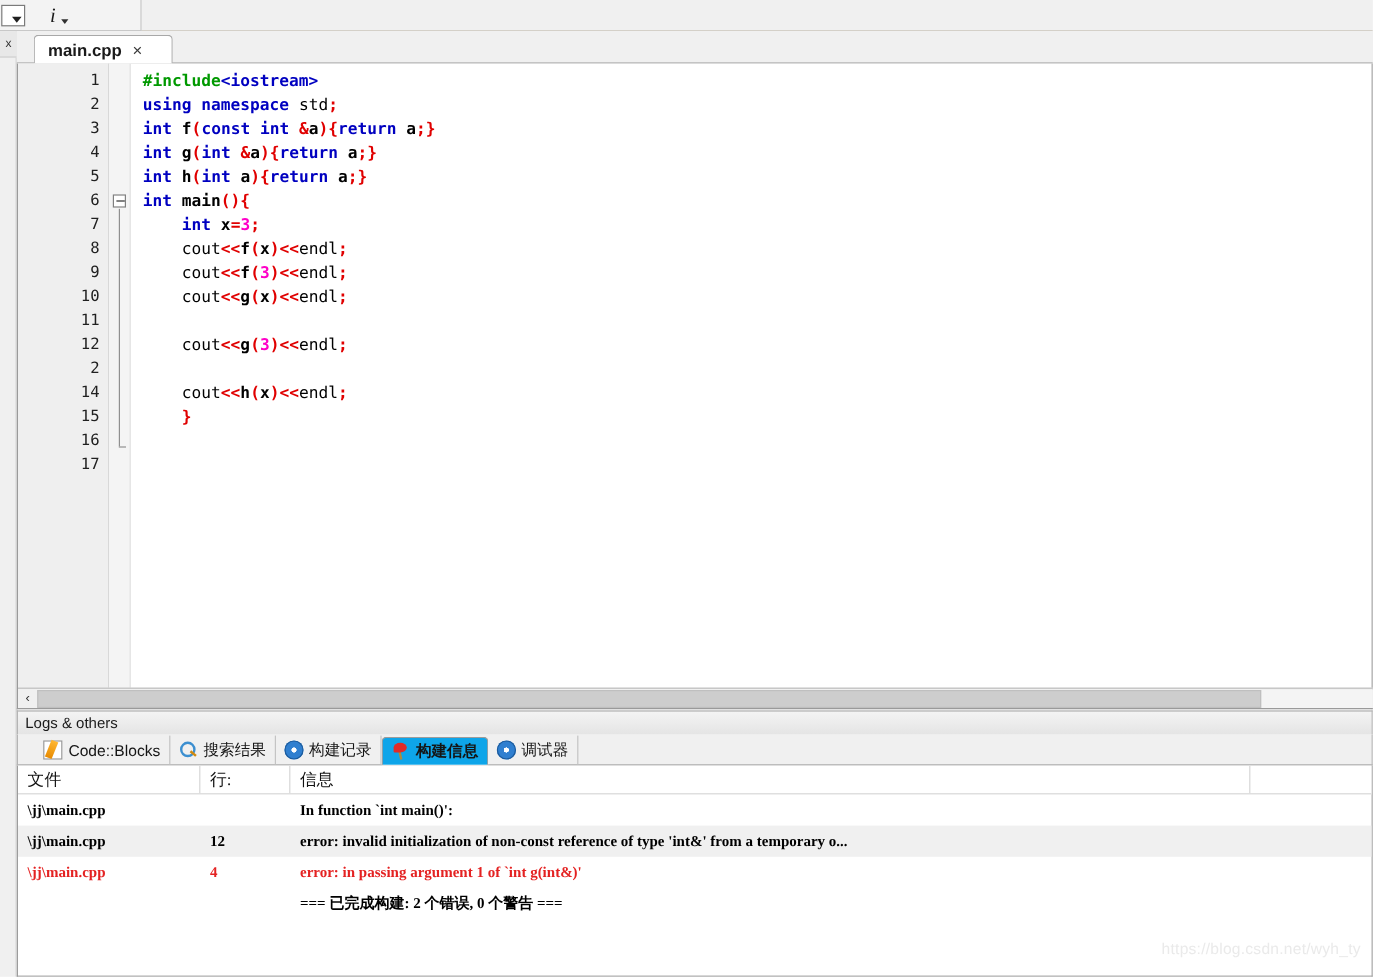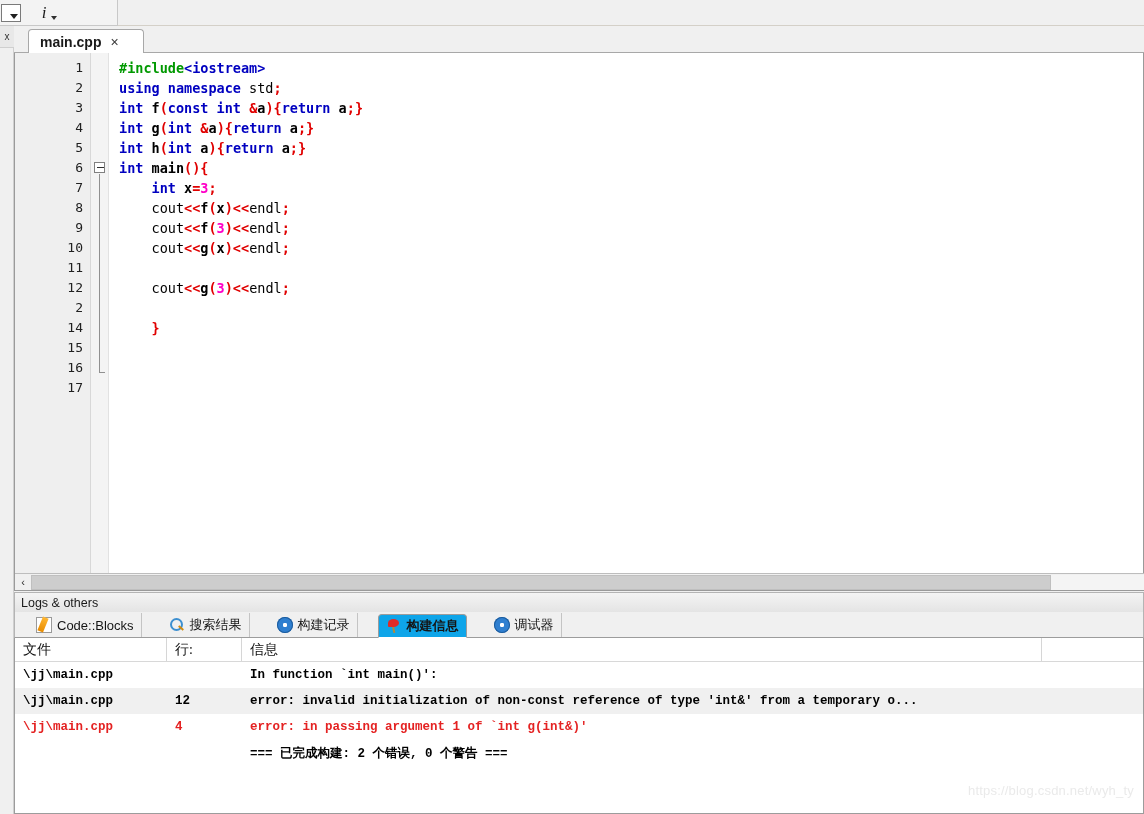--- a/index.html
+++ b/index.html
@@ -215,21 +215,20 @@
     font-size: 12.5px; color: #1a1a1a;
   }
   .logs-tabs {
     height: 26px;
     background: #f0f0f0;
     border-left: 1px solid #b4b4b4;
     border-right: 1px solid #b4b4b4;
     border-bottom: 1px solid #9c9c9c;
     display: flex; align-items: flex-end;
     padding-left: 14px;
-    gap: 20px;
   }
   .ltab {
     height: 24px;
     padding: 0 7px;
     display: flex; align-items: center; gap: 5px;
     font-size: 13px; color: #151515;
     border-right: 1px solid #c4c4c4;
   }
   .ltab.active {
     background: #0ea5e9;
@@ -295,21 +294,21 @@
     font-size: 14px; color: #111;
     display: flex; align-items: center;
     padding-left: 8px;
     border-right: 1px solid #d6d6d6;
   }
   .col-file { width: 152px; min-width: 152px; }
   .col-line { width: 75px; min-width: 75px; }
   .col-msg  { width: 800px; min-width: 800px; }
   .log-row {
     display: flex; height: 26px;
-    font-family: Liberation Mono, monospace;
+    font-family: Liberation Serif, serif;
     font-size: 12.5px;
   }
   .log-row .cell {
     display: flex; align-items: center;
     padding-left: 8px;
     white-space: nowrap; overflow: hidden;
   }
   .log-row.alt { background: #f0f0f0; }
   .log-row.err { color: #e42222; }
   .log-row.err .cell { color: #e42222; }
@@ -383,20 +382,21 @@
           <div class="code-line"><span class="k">int</span><span class="pl"> </span><span class="id">g</span><span class="p">(</span><span class="k">int</span><span class="pl"> </span><span class="p">&amp;</span><span class="id">a</span><span class="p">)</span><span class="p">{</span><span class="k">return</span><span class="pl"> </span><span class="id">a</span><span class="p">;}</span></div>
           <div class="code-line"><span class="k">int</span><span class="pl"> </span><span class="id">h</span><span class="p">(</span><span class="k">int</span><span class="pl"> </span><span class="id">a</span><span class="p">)</span><span class="p">{</span><span class="k">return</span><span class="pl"> </span><span class="id">a</span><span class="p">;}</span></div>
           <div class="code-line"><span class="k">int</span><span class="pl"> </span><span class="id">main</span><span class="p">(){</span></div>
           <div class="code-line"><span class="pl">    </span><span class="k">int</span><span class="pl"> </span><span class="id">x</span><span class="p">=</span><span class="n">3</span><span class="p">;</span></div>
           <div class="code-line"><span class="pl">    cout</span><span class="p">&lt;&lt;</span><span class="id">f</span><span class="p">(</span><span class="id">x</span><span class="p">)</span><span class="p">&lt;&lt;</span><span class="pl">endl</span><span class="p">;</span></div>
           <div class="code-line"><span class="pl">    cout</span><span class="p">&lt;&lt;</span><span class="id">f</span><span class="p">(</span><span class="n">3</span><span class="p">)</span><span class="p">&lt;&lt;</span><span class="pl">endl</span><span class="p">;</span></div>
           <div class="code-line"><span class="pl">    cout</span><span class="p">&lt;&lt;</span><span class="id">g</span><span class="p">(</span><span class="id">x</span><span class="p">)</span><span class="p">&lt;&lt;</span><span class="pl">endl</span><span class="p">;</span></div>
           <div class="code-line">&nbsp;</div>
           <div class="code-line"><span class="pl">    cout</span><span class="p">&lt;&lt;</span><span class="id">g</span><span class="p">(</span><span class="n">3</span><span class="p">)</span><span class="p">&lt;&lt;</span><span class="pl">endl</span><span class="p">;</span></div>
           <div class="code-line">&nbsp;</div>
+          <div class="code-line"><span class="pl">    cout</span><span class="p">&lt;&lt;</span><span class="id">h</span><span class="p">(</span><span class="id">x</span><span class="p">)</span><span class="p">&lt;&lt;</span><span class="pl">endl</span><span class="p">;</span></div>
           <div class="code-line"><span class="pl">    </span><span class="p">}</span></div>
           <div class="code-line">&nbsp;</div>
         </div>
 
       <div class="hscroll">
         <div class="arrow">‹</div>
         <div class="track">
           <div class="thumb"></div>
         </div>
       </div>

